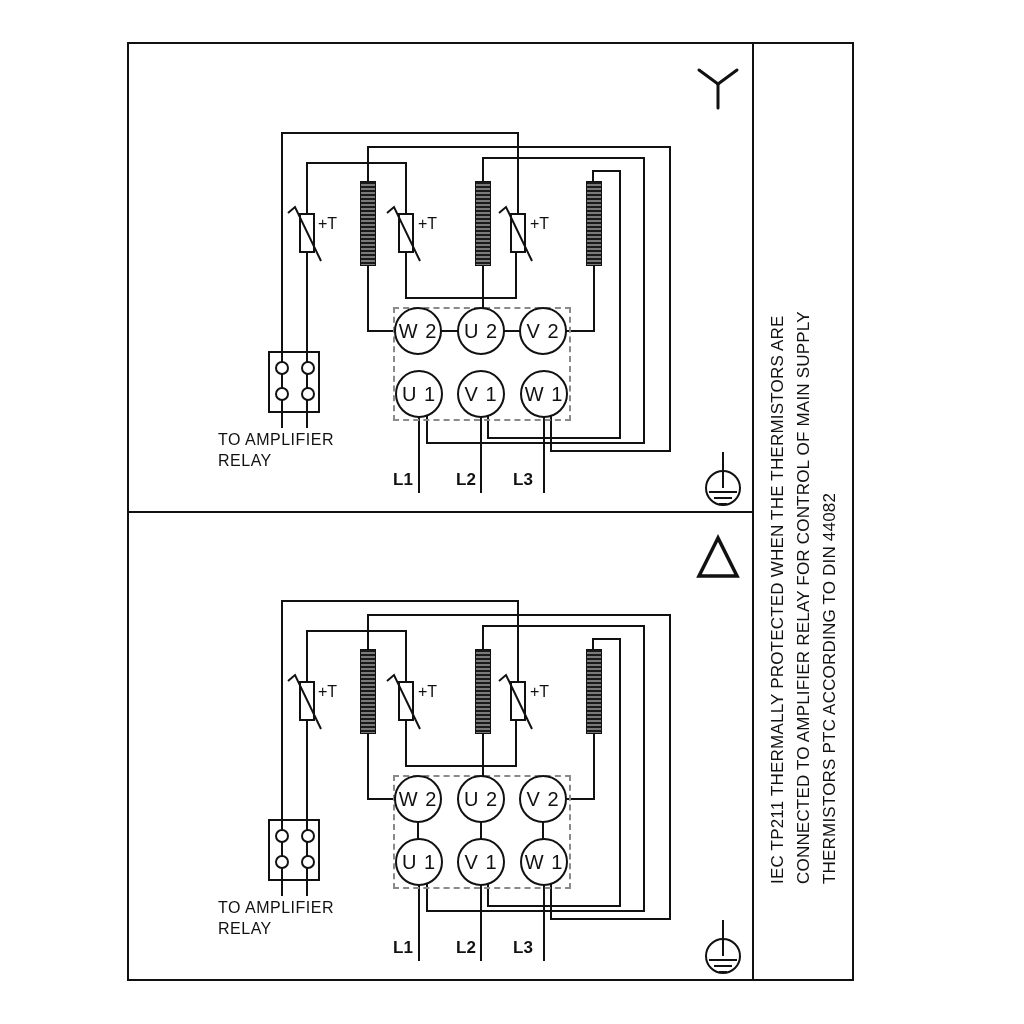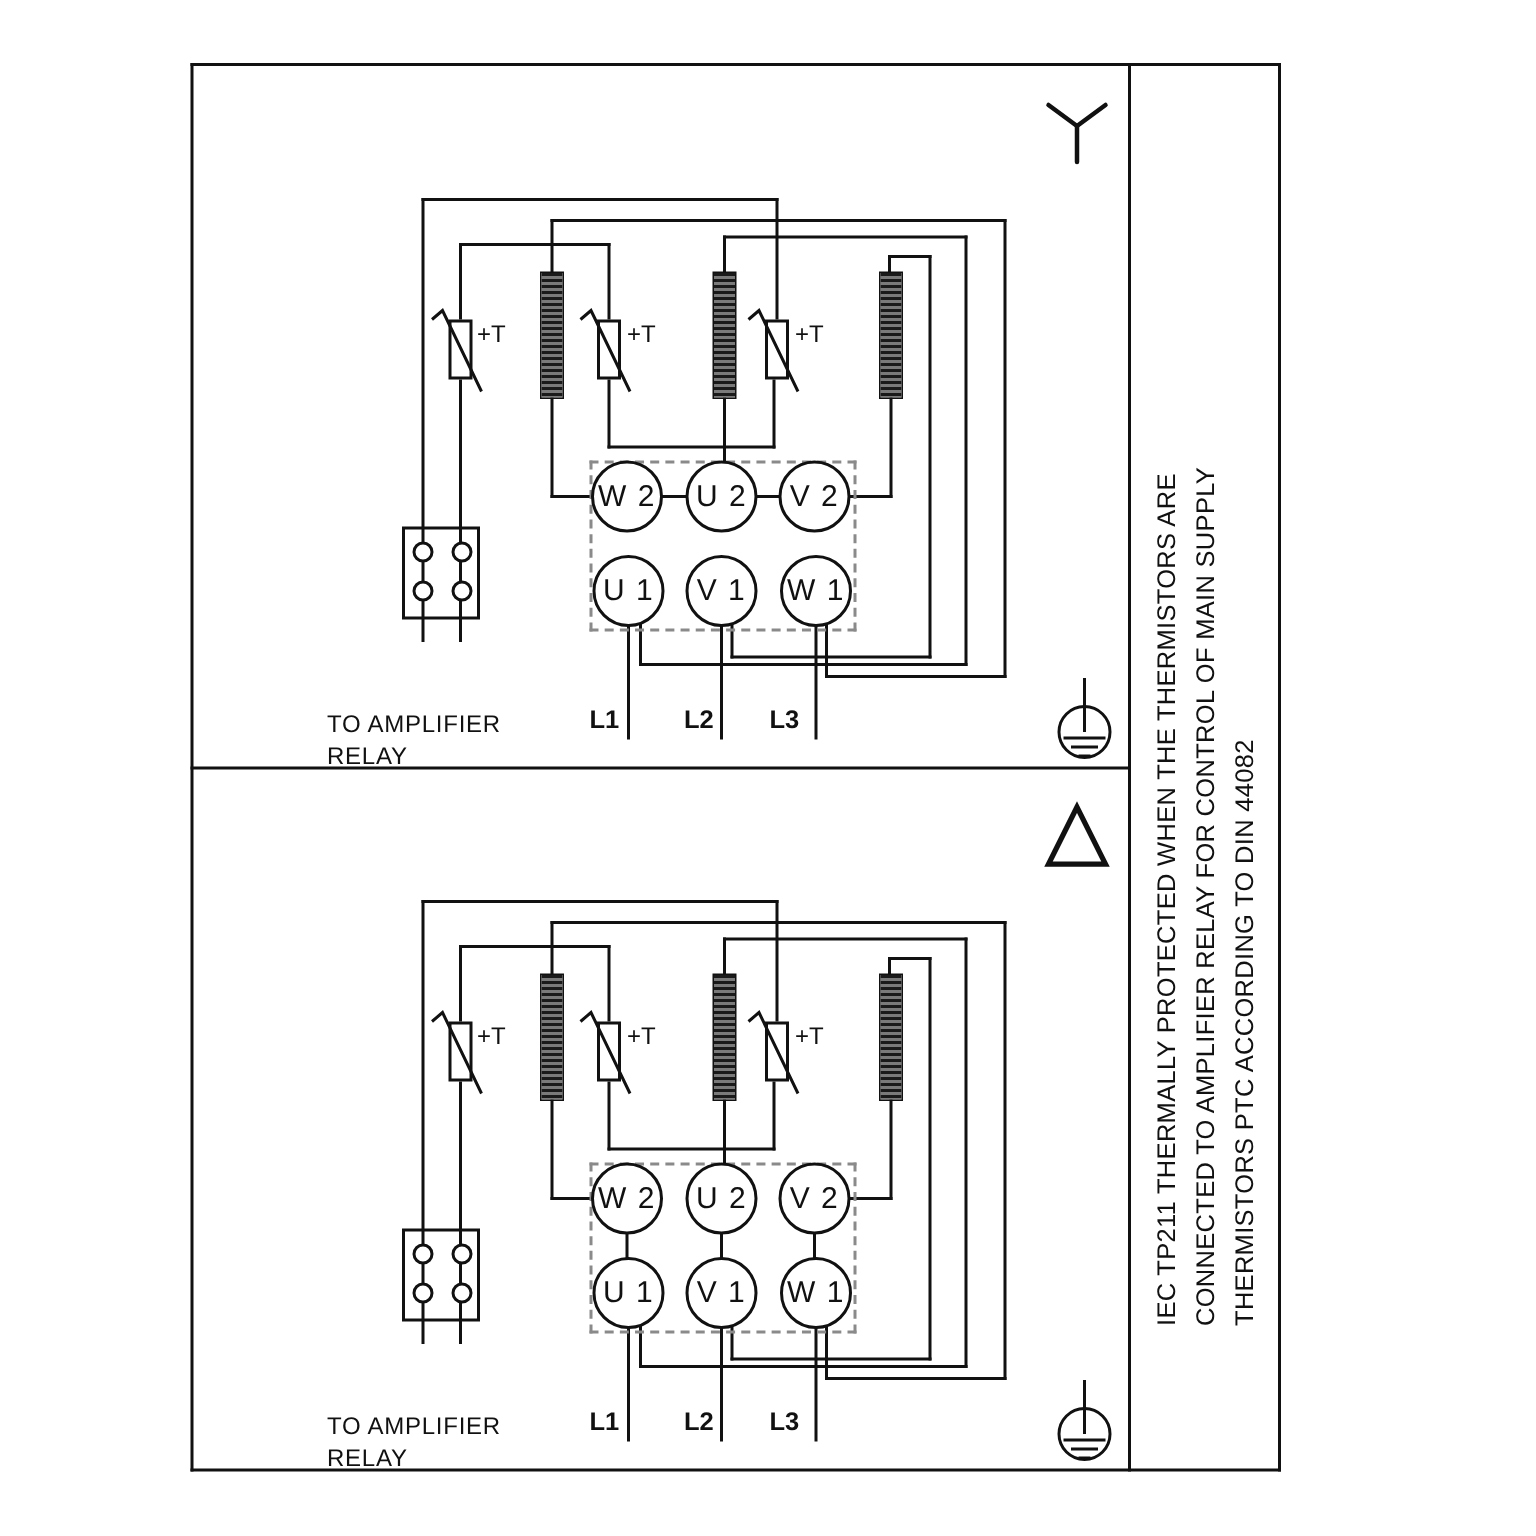--- a/index.html
+++ b/index.html
@@ -14,21 +14,21 @@
   .therm-svg{position:absolute;width:48px;height:60px;}
   .term{position:absolute;width:48px;height:48px;border:2px solid #111;border-radius:50%;box-sizing:border-box;
         background:#fff;display:flex;align-items:center;justify-content:center;
         font-size:20px;letter-spacing:1px;color:#111;}
   .dashed-box{position:absolute;left:393px;top:307px;width:178px;height:114px;
               border:2px dashed #8a8a8a;box-sizing:border-box;background:transparent;}
   .relay-box{position:absolute;left:268px;top:351px;width:52px;height:62px;
              border:2px solid #111;box-sizing:border-box;background:transparent;}
   .pin{position:absolute;width:14px;height:14px;border:2px solid #111;border-radius:50%;
        box-sizing:border-box;background:#fff;}
-  .cap{position:absolute;font-size:16px;letter-spacing:.5px;color:#111;white-space:nowrap;margin-top:44px;}
+  .cap{position:absolute;font-size:16px;letter-spacing:.5px;color:#111;white-space:nowrap;}
   .supply-label{position:absolute;font-size:17px;font-weight:600;color:#111;white-space:nowrap;}
   .pt-label{position:absolute;font-size:16px;color:#111;white-space:nowrap;}
   .corner-svg{position:absolute;}
   .ground-svg{position:absolute;width:44px;height:58px;}
   .side-note-line{position:absolute;transform:rotate(-90deg);transform-origin:0 0;
                   font-size:17px;letter-spacing:.2px;white-space:nowrap;color:#111;line-height:20px;}
 </style>
 </head>
 <body>
 

